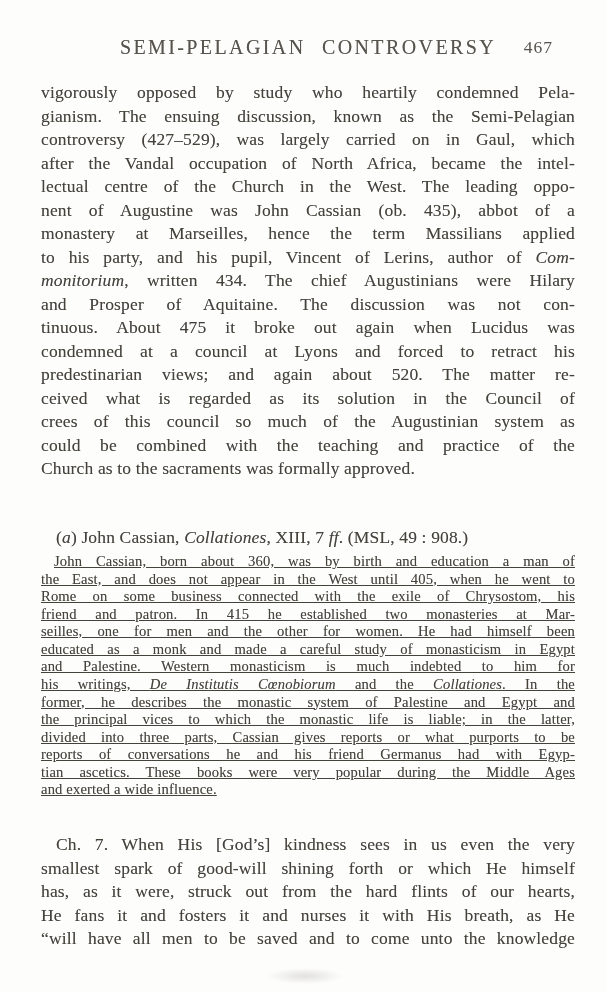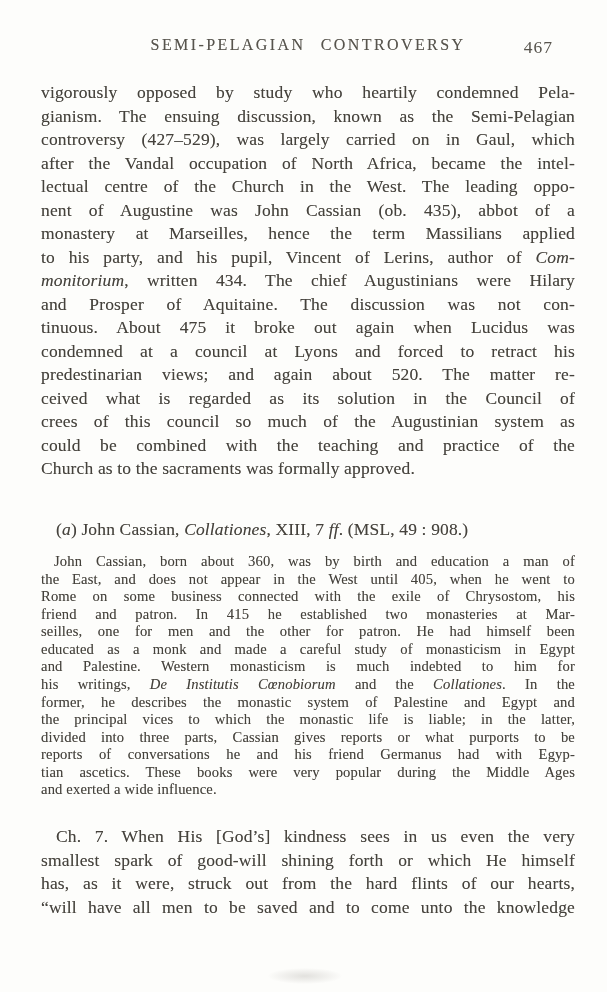--- a/index.html
+++ b/index.html
@@ -16,49 +16,49 @@
     font-family:"Liberation Serif","DejaVu Serif",serif;
     color:var(--ink);
     overflow:hidden;
     text-rendering:optimizeLegibility;
   }
   .header{
     position:absolute;top:36px;left:41px;width:534px;height:26px;
   }
   .title{
     text-align:center;
-    font-size:16px;
+    font-size:20px;
     letter-spacing:2.4px;
     word-spacing:9px;
     color:var(--header-ink);
     text-shadow:0 0 .5px rgba(87,84,77,.45);
   }
   .pagenum{
     position:absolute;right:22px;top:1px;
     font-size:17.5px;
     color:var(--header-ink);
     letter-spacing:1px;
   }
   .para{
     position:absolute;left:41px;width:534px;
     letter-spacing:.15px;
     text-shadow:0 0 .5px rgba(70,68,62,.38);
   }
   .para.body{font-size:17.5px;line-height:23.5px;}
-  .para.small{font-size:14.6px;line-height:17.57px;}
+  .para.small{font-size:14.6px;line-height:17.57px;text-decoration:underline;}
   .para.heading{font-size:17.5px;line-height:24px;}
   .line{
     text-align:justify;
     text-align-last:justify;
     text-justify:inter-word;
     white-space:normal;
   }
   .line.no-just{text-align:left;text-align-last:left;}
   .para.body .line.indent,
-  .para.heading .line.indent{text-indent:15px;}
+  .para.heading .line.indent{text-indent:15px;margin-top:8px;}
   .para.small .line.indent{text-indent:13px;}
   em{font-style:italic;}
   .smudge{
     position:absolute;left:268px;top:968px;width:74px;height:16px;
     background:radial-gradient(ellipse at center,rgba(118,113,105,.20) 0%,rgba(118,113,105,.08) 45%,transparent 72%);
     border-radius:50%;
   }
 </style>
 </head>
 <body>
@@ -92,34 +92,35 @@
 
   <div class="para heading" style="top:517px">
       <div class="line indent no-just"><span>(</span><em>a</em><span>)  John Cassian, </span><em>Collationes</em><span>, XIII, 7 </span><em>ff</em><span>.   (MSL, 49 : 908.)</span></div>
     </div>
 
   <div class="para small" style="top:553px">
       <div class="line indent"><span>John Cassian, born about 360, was by birth and education a man of</span></div>
       <div class="line"><span>the East, and does not appear in the West until 405, when he went to</span></div>
       <div class="line"><span>Rome on some business connected with the exile of Chrysostom, his</span></div>
       <div class="line"><span>friend and patron.  In 415 he established two monasteries at Mar-</span></div>
-      <div class="line"><span>seilles, one for men and the other for patron.  He had himself been</span></div>
+      <div class="line"><span>seilles, one for men and the other for women.  He had himself been</span></div>
       <div class="line"><span>educated as a monk and made a careful study of monasticism in Egypt</span></div>
       <div class="line"><span>and Palestine.  Western monasticism is much indebted to him for</span></div>
       <div class="line"><span>his writings, </span><em>De Institutis Cœnobiorum</em><span> and the </span><em>Collationes</em><span>.  In the</span></div>
       <div class="line"><span>former, he describes the monastic system of Palestine and Egypt and</span></div>
       <div class="line"><span>the principal vices to which the monastic life is liable; in the latter,</span></div>
       <div class="line"><span>divided into three parts, Cassian gives reports or what purports to be</span></div>
       <div class="line"><span>reports of conversations he and his friend Germanus had with Egyp-</span></div>
       <div class="line"><span>tian ascetics.  These books were very popular during the Middle Ages</span></div>
       <div class="line no-just"><span>and exerted a wide influence.</span></div>
     </div>
 
   <div class="para body" style="top:825px">
       <div class="line indent"><span>Ch. 7.  When His [God’s] kindness sees in us even the very</span></div>
       <div class="line"><span>smallest spark of good-will shining forth or which He himself</span></div>
       <div class="line"><span>has, as it were, struck out from the hard flints of our hearts,</span></div>
+      <div class="line"><span>He fans it and fosters it and nurses it with His breath, as He</span></div>
       <div class="line"><span>“will have all men to be saved and to come unto the knowledge</span></div>
     </div>
 
   <div class="smudge"></div>
 
 </div>
 
 </body></html>

